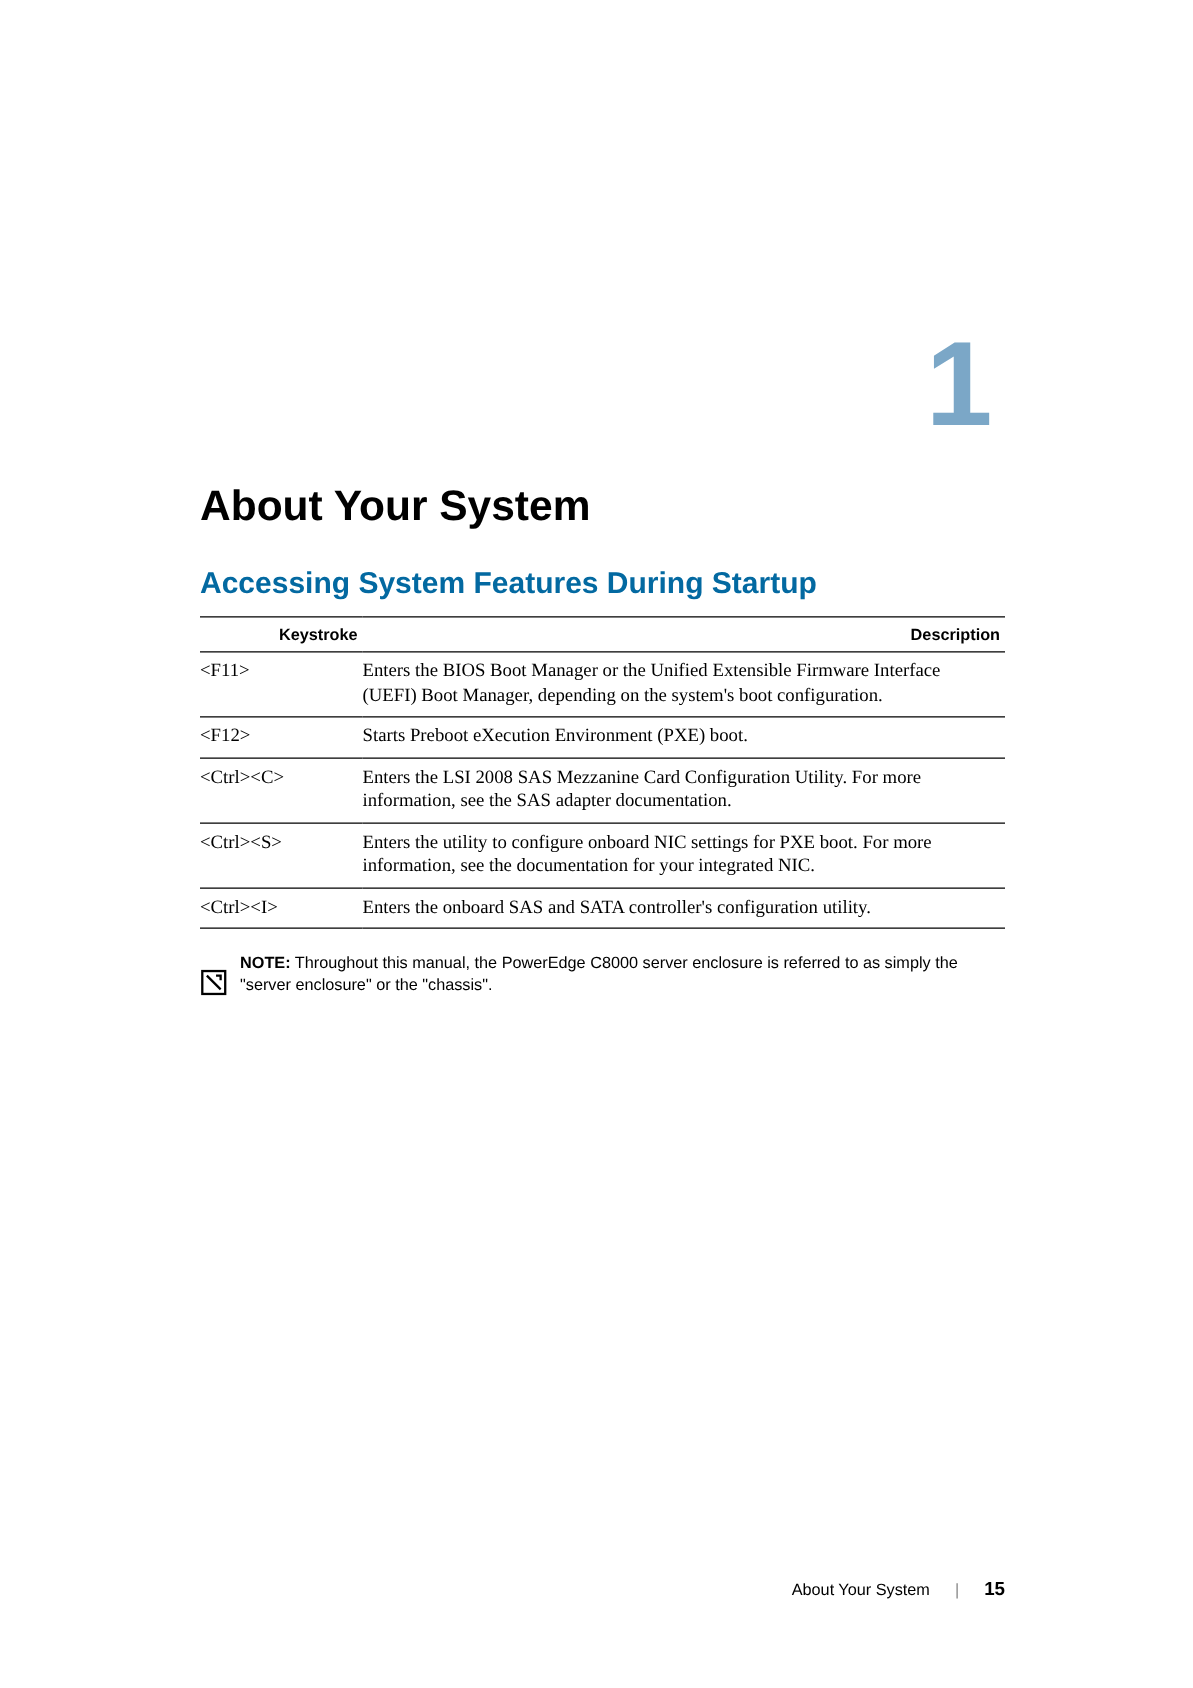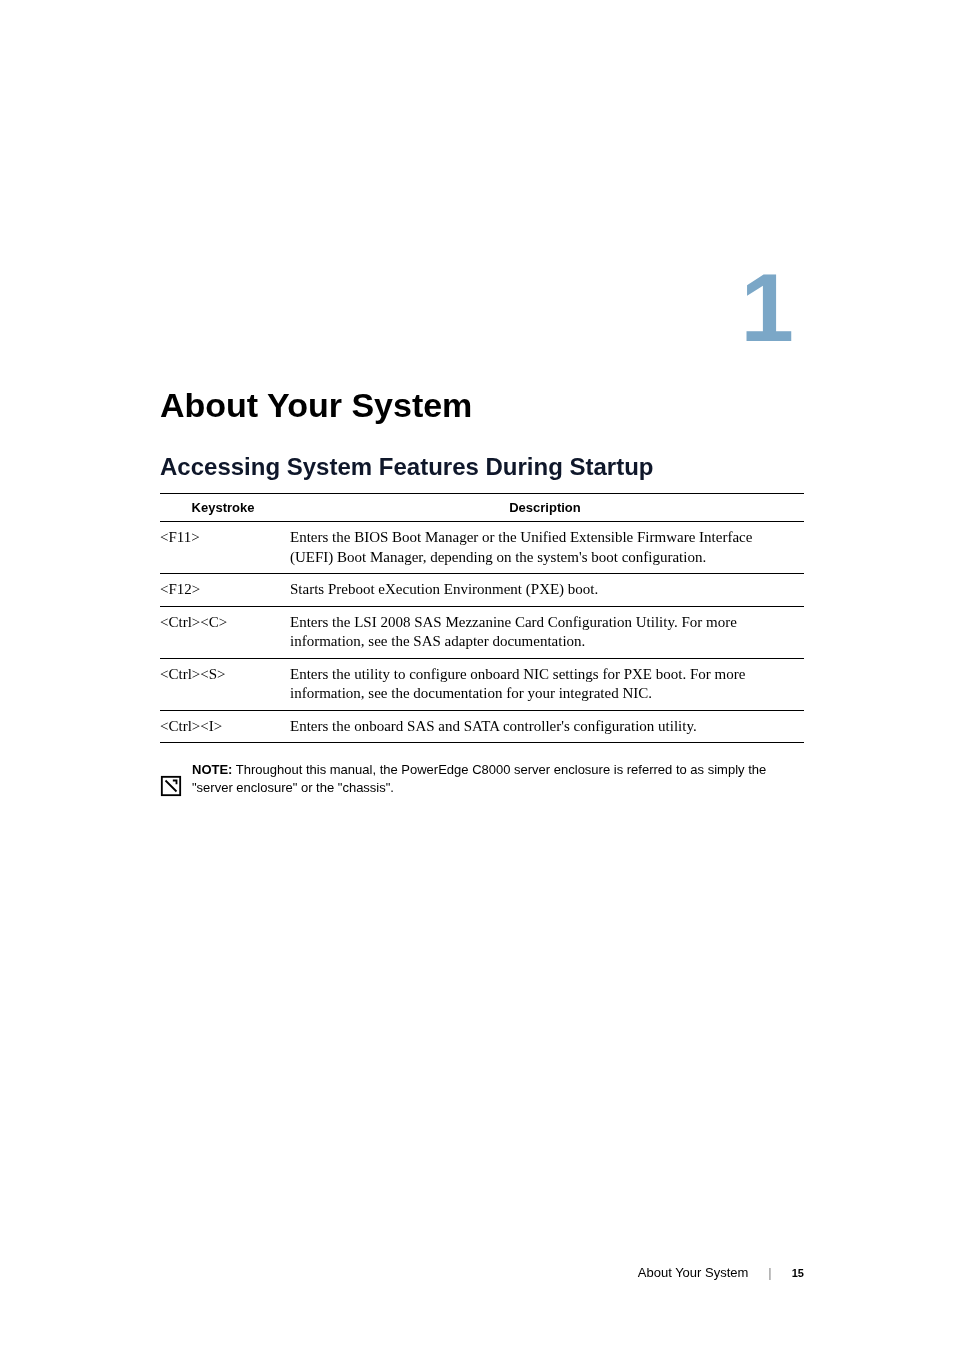--- a/index.html
+++ b/index.html
@@ -32,38 +32,38 @@
       font-family: Arial, Helvetica, sans-serif;
       font-size: 34px;
       font-weight: bold;
       color: #000000;
       margin-bottom: 28px;
     }
     .section-title {
       font-family: Arial, Helvetica, sans-serif;
       font-size: 24px;
       font-weight: bold;
-      color: #0f172a;
+      color: #0369a1;
       margin-bottom: 12px;
     }
     .intro-text {
       font-size: 16px;
       line-height: 1.35;
       margin-bottom: 20px;
     }
     table {
       width: 100%;
       border-collapse: collapse;
       margin-bottom: 18px;
     }
     thead th {
       font-family: Arial, Helvetica, sans-serif;
       font-size: 13px;
       font-weight: bold;
-      text-align: center;
+      text-align: right;
       padding: 6px 4px 6px 0;
       border-top: 1.5px solid #000;
       border-bottom: 1px solid #000;
     }
     tbody td {
       font-size: 15px;
       padding: 6px 6px 6px 0;
       vertical-align: top;
       border-bottom: 1px solid #000;
       line-height: 1.3;
@@ -101,21 +101,21 @@
       font-family: Arial, Helvetica, sans-serif;
       display: flex;
       align-items: center;
       gap: 20px;
     }
     .footer-sep {
       color: #888;
     }
     .footer-page {
       font-weight: bold;
-      font-size: 11px;
+      font-size: 15px;
     }
   </style>
 </head>
 <body>
 
 <div class="page">
   <div class="chapter-number">1</div>
   <h1 class="chapter-title">About Your System</h1>
   <h2 class="section-title">Accessing System Features During Startup</h2>
 

